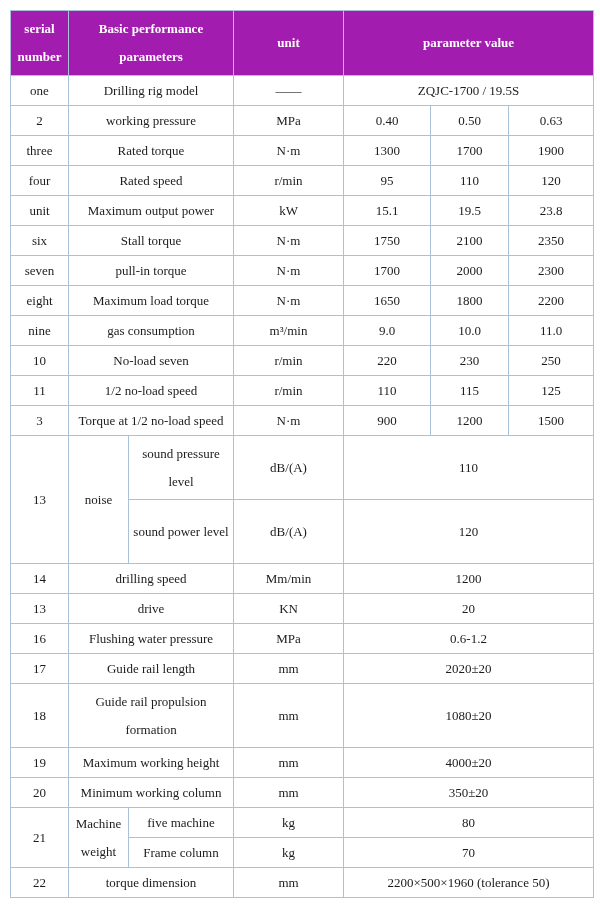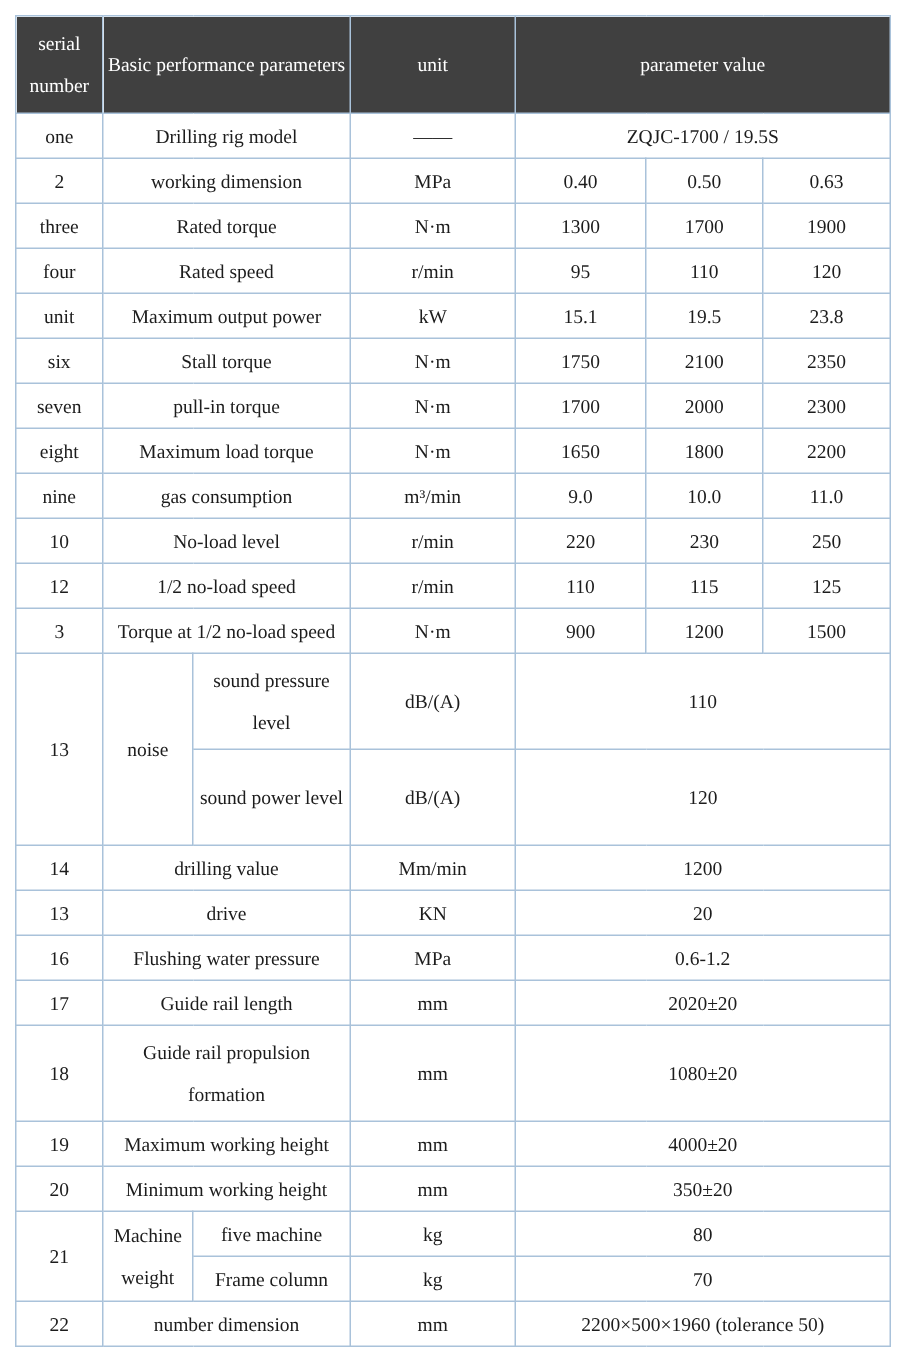--- a/index.html
+++ b/index.html
@@ -12,21 +12,21 @@
     border-collapse:collapse;table-layout:fixed;
     margin:10px 0 0 10px;width:583px;
   }
   td,th{
     border:1px solid #a9c2da;
     font-size:13px;font-weight:normal;
     text-align:center;vertical-align:middle;
     color:#1c1c1c;padding:0 2px;line-height:2.15;
     overflow:hidden;
   }
-  thead th{background:#404040;color:#ffffff;}
+  thead th{background:#a21caf;color:#ffffff;font-weight:bold;}
   tr{height:30px;}
   tr.tall{height:64px;}
   thead tr{height:65px;}
   .nw{white-space:nowrap;}
 </style>
 </head>
 <body>
 
 <div class="page">
   <table class="spec">
@@ -49,21 +49,21 @@
     </thead>
     <tbody>
       <tr>
         <td class="nw">one</td>
         <td class="nw" colspan="2">Drilling rig model</td>
         <td class="nw">——</td>
         <td class="nw" colspan="3">ZQJC-1700 / 19.5S</td>
       </tr>
       <tr>
         <td class="nw">2</td>
-        <td class="nw" colspan="2">working dimension</td>
+        <td class="nw" colspan="2">working pressure</td>
         <td class="nw">MPa</td>
         <td class="nw">0.40</td>
         <td class="nw">0.50</td>
         <td class="nw">0.63</td>
       </tr>
       <tr>
         <td class="nw">three</td>
         <td class="nw" colspan="2">Rated torque</td>
         <td class="nw">N·m</td>
         <td class="nw">1300</td>
@@ -113,28 +113,28 @@
       <tr>
         <td class="nw">nine</td>
         <td class="nw" colspan="2">gas consumption</td>
         <td class="nw">m³/min</td>
         <td class="nw">9.0</td>
         <td class="nw">10.0</td>
         <td class="nw">11.0</td>
       </tr>
       <tr>
         <td class="nw">10</td>
-        <td class="nw" colspan="2">No-load level</td>
+        <td class="nw" colspan="2">No-load seven</td>
         <td class="nw">r/min</td>
         <td class="nw">220</td>
         <td class="nw">230</td>
         <td class="nw">250</td>
       </tr>
       <tr>
-        <td class="nw">12</td>
+        <td class="nw">11</td>
         <td class="nw" colspan="2">1/2 no-load speed</td>
         <td class="nw">r/min</td>
         <td class="nw">110</td>
         <td class="nw">115</td>
         <td class="nw">125</td>
       </tr>
       <tr>
         <td class="nw">3</td>
         <td class="nw" colspan="2">Torque at 1/2 no-load speed</td>
         <td class="nw">N·m</td>
@@ -149,21 +149,21 @@
         <td class="nw">dB/(A)</td>
         <td class="nw" colspan="3">110</td>
       </tr>
       <tr class="tall">
         <td>sound power level</td>
         <td class="nw">dB/(A)</td>
         <td class="nw" colspan="3">120</td>
       </tr>
       <tr>
         <td class="nw">14</td>
-        <td class="nw" colspan="2">drilling value</td>
+        <td class="nw" colspan="2">drilling speed</td>
         <td class="nw">Mm/min</td>
         <td class="nw" colspan="3">1200</td>
       </tr>
       <tr>
         <td class="nw">13</td>
         <td class="nw" colspan="2">drive</td>
         <td class="nw">KN</td>
         <td class="nw" colspan="3">20</td>
       </tr>
       <tr>
@@ -185,37 +185,37 @@
         <td class="nw" colspan="3">1080±20</td>
       </tr>
       <tr>
         <td class="nw">19</td>
         <td class="nw" colspan="2">Maximum working height</td>
         <td class="nw">mm</td>
         <td class="nw" colspan="3">4000±20</td>
       </tr>
       <tr>
         <td class="nw">20</td>
-        <td class="nw" colspan="2">Minimum working height</td>
+        <td class="nw" colspan="2">Minimum working column</td>
         <td class="nw">mm</td>
         <td class="nw" colspan="3">350±20</td>
       </tr>
       <tr>
         <td rowspan="2">21</td>
         <td rowspan="2">Machine weight</td>
         <td class="nw">five machine</td>
         <td class="nw">kg</td>
         <td class="nw" colspan="3">80</td>
       </tr>
       <tr>
         <td class="nw">Frame column</td>
         <td class="nw">kg</td>
         <td class="nw" colspan="3">70</td>
       </tr>
       <tr>
         <td class="nw">22</td>
-        <td class="nw" colspan="2">number dimension</td>
+        <td class="nw" colspan="2">torque dimension</td>
         <td class="nw">mm</td>
         <td class="nw" colspan="3">2200×500×1960 (tolerance 50)</td>
       </tr>
     </tbody>
   </table>
 </div>
 
 </body></html>

